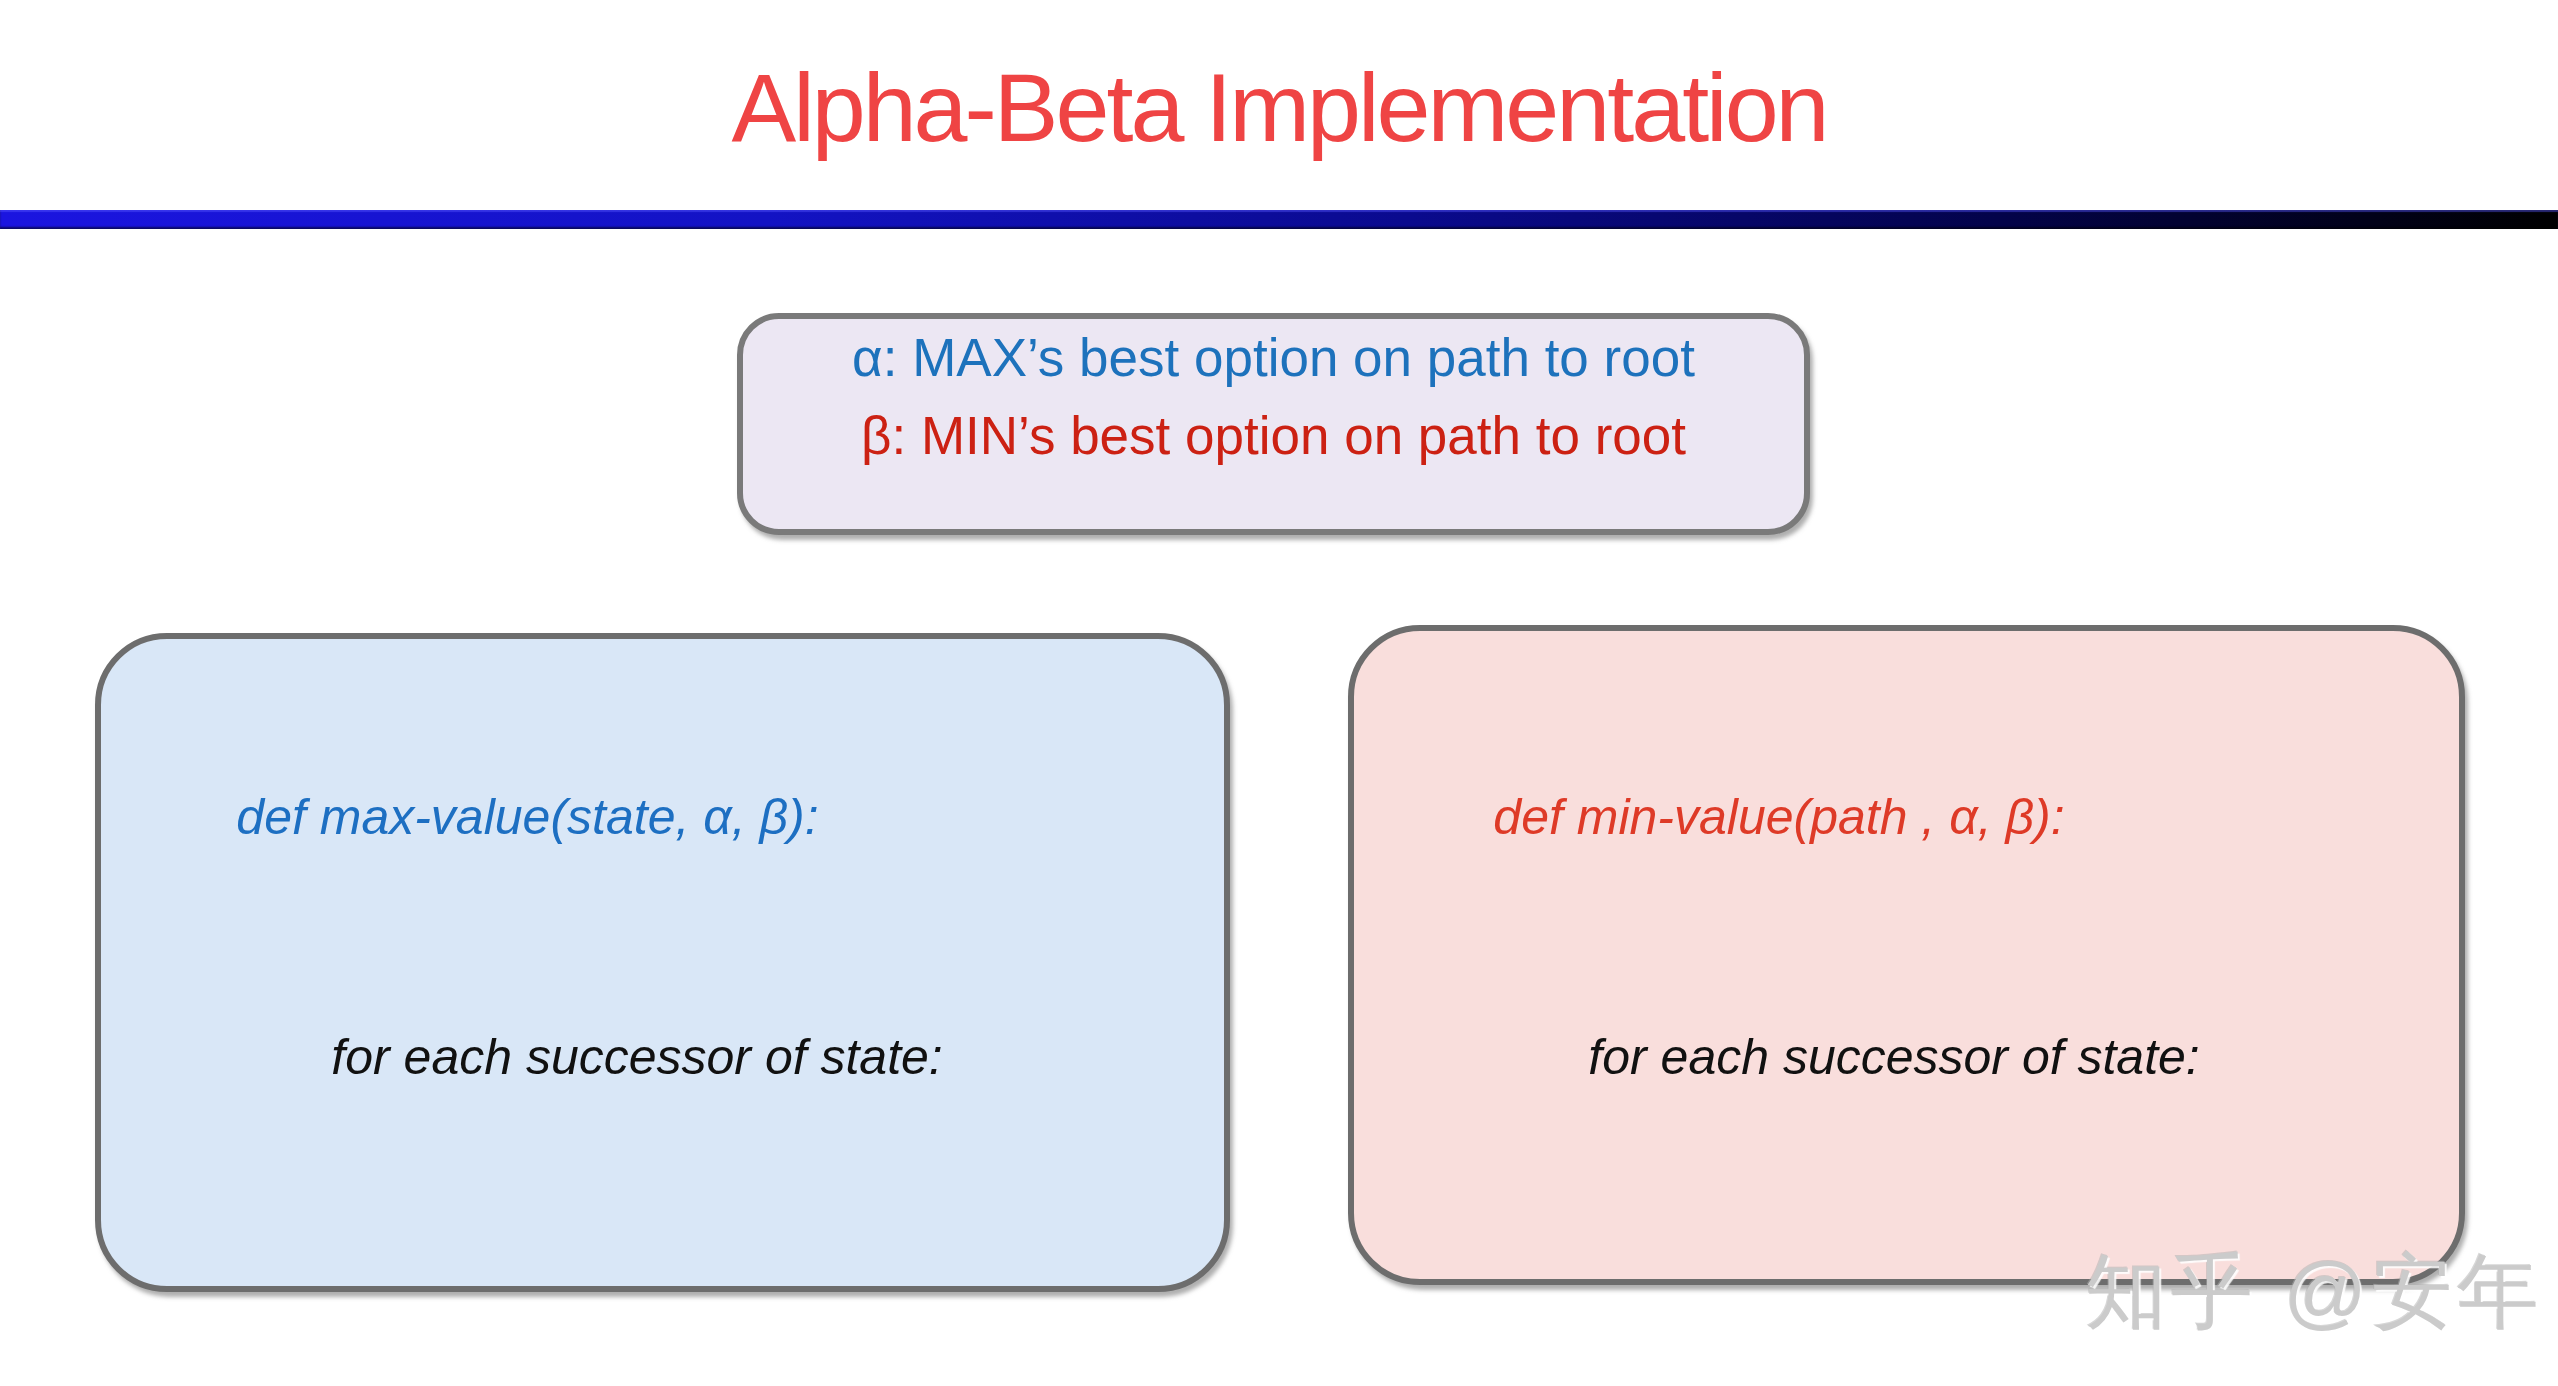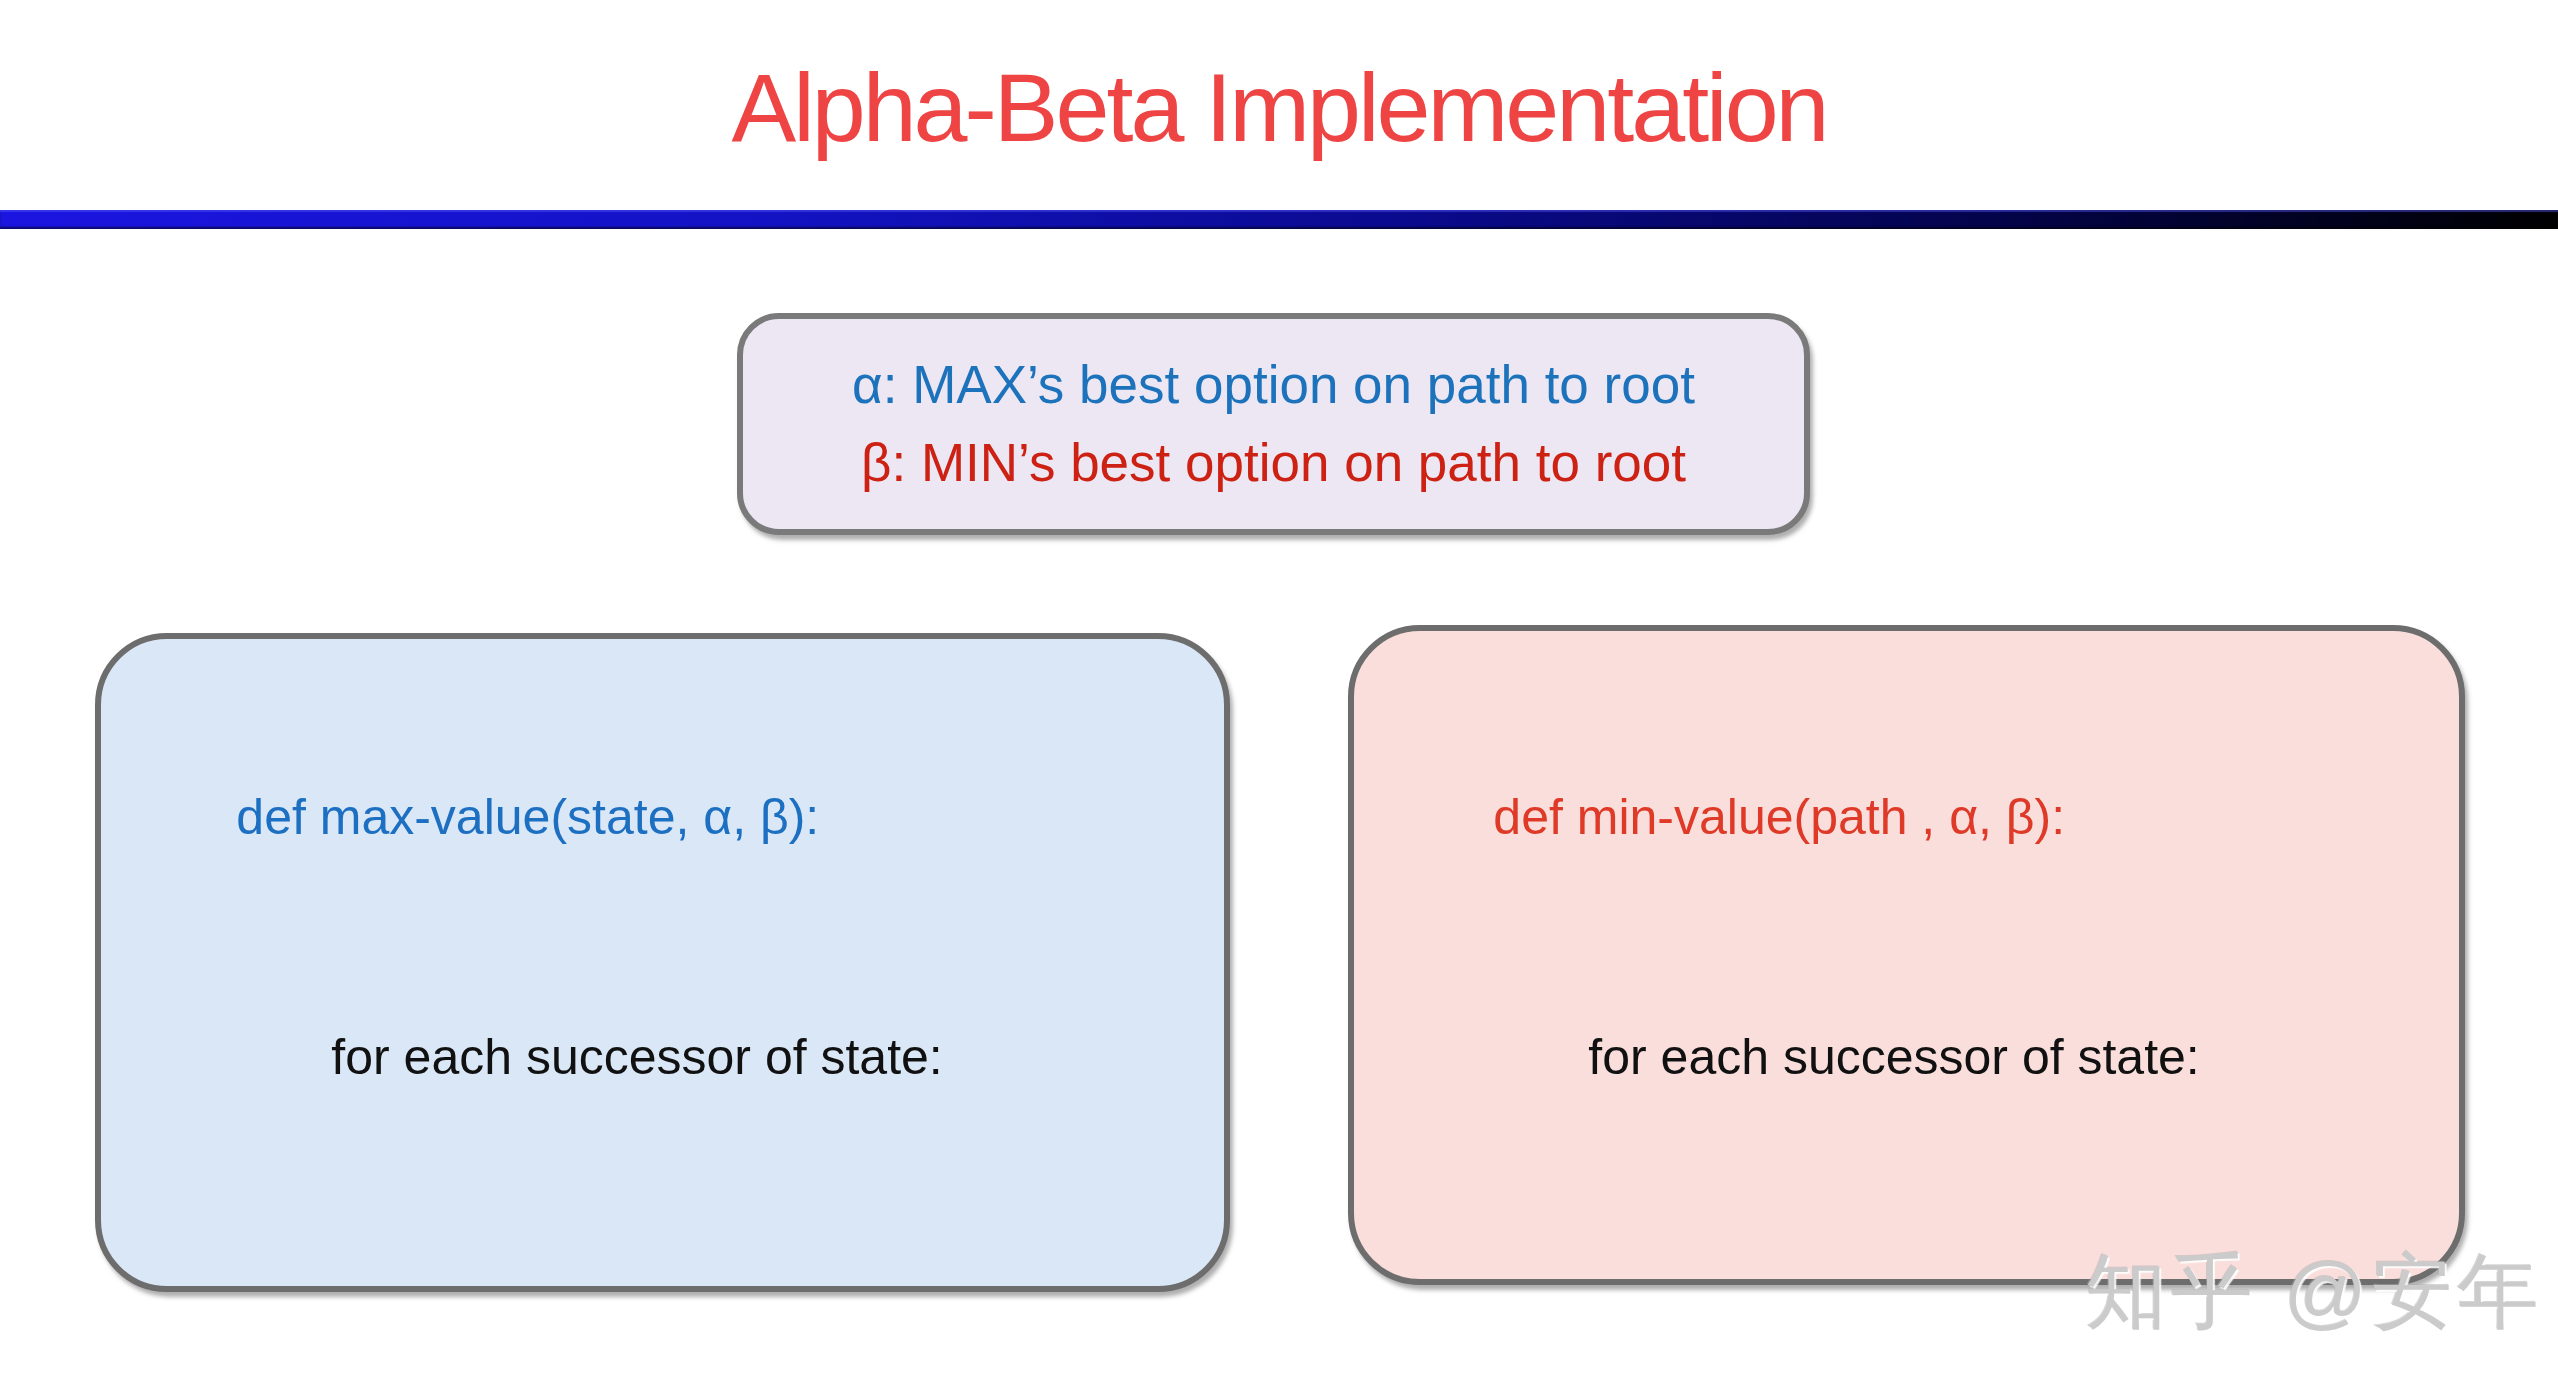--- a/index.html
+++ b/index.html
@@ -50,21 +50,21 @@
   .note-box {
     left: 737px;
     top: 313px;
     width: 1073px;
     height: 222px;
     background: var(--note-bg, #ece7f3);
     border-color: var(--note-border, #7a7a7a);
     border-radius: 42px;
     display: flex;
     flex-direction: column;
-    justify-content: center;
+    justify-content: flex-start;
     align-items: center;
     font-size: 53px;
     line-height: 78px;
     text-align: center;
   }
 
   .note-alpha { color: var(--alpha-blue, #1d72bc); }
   .note-beta  { color: var(--beta-red,  #cc2113); }
 
   .code {
@@ -85,21 +85,21 @@
 
   .min-box {
     left: 1348px;
     top: 625px;
     width: 1117px;
     height: 660px;
     background: var(--min-bg, #f9dedc);
     padding: 66px 0 0 56px;
   }
 
-  .code-line { white-space: pre; }
+  .code-line { white-space: pre; font-style: italic; }
   .ind1 { padding-left: 95px; }
 
   .c-blue   { color: var(--code-blue,   #1d6fc2); }
   .c-red    { color: var(--code-red,    #de3a27); }
   .c-black  { color: #111111; }
 
   .watermark {
     position: absolute;
     left: 2085px;
     top: 1238px;

